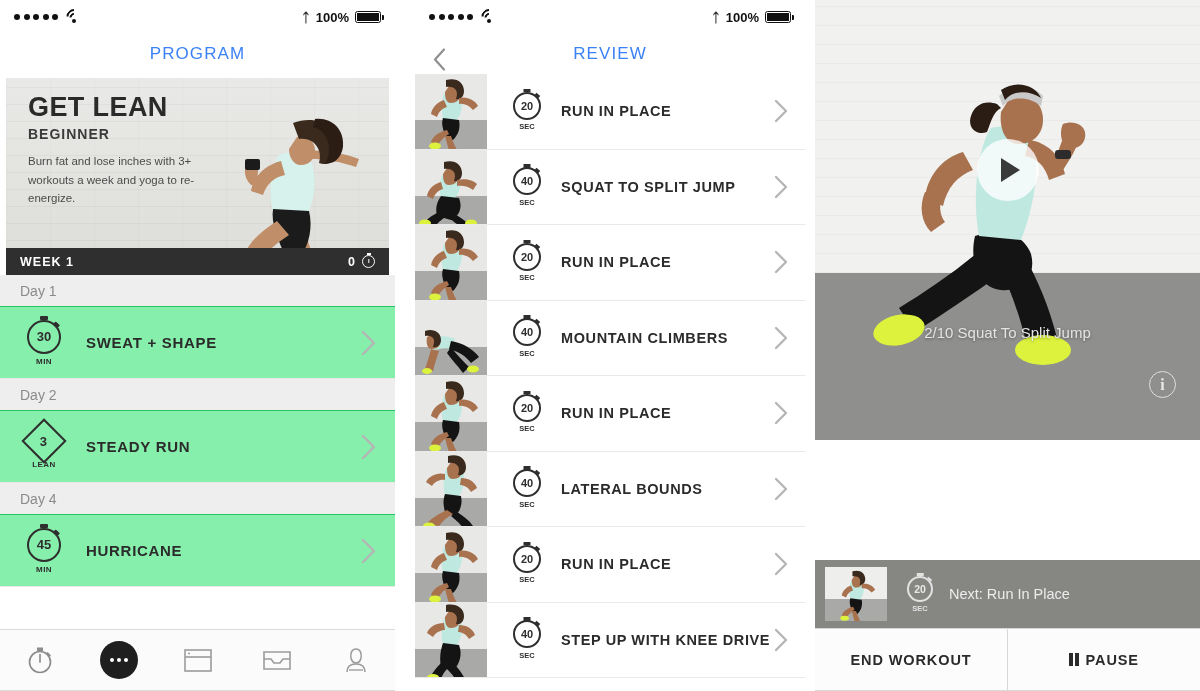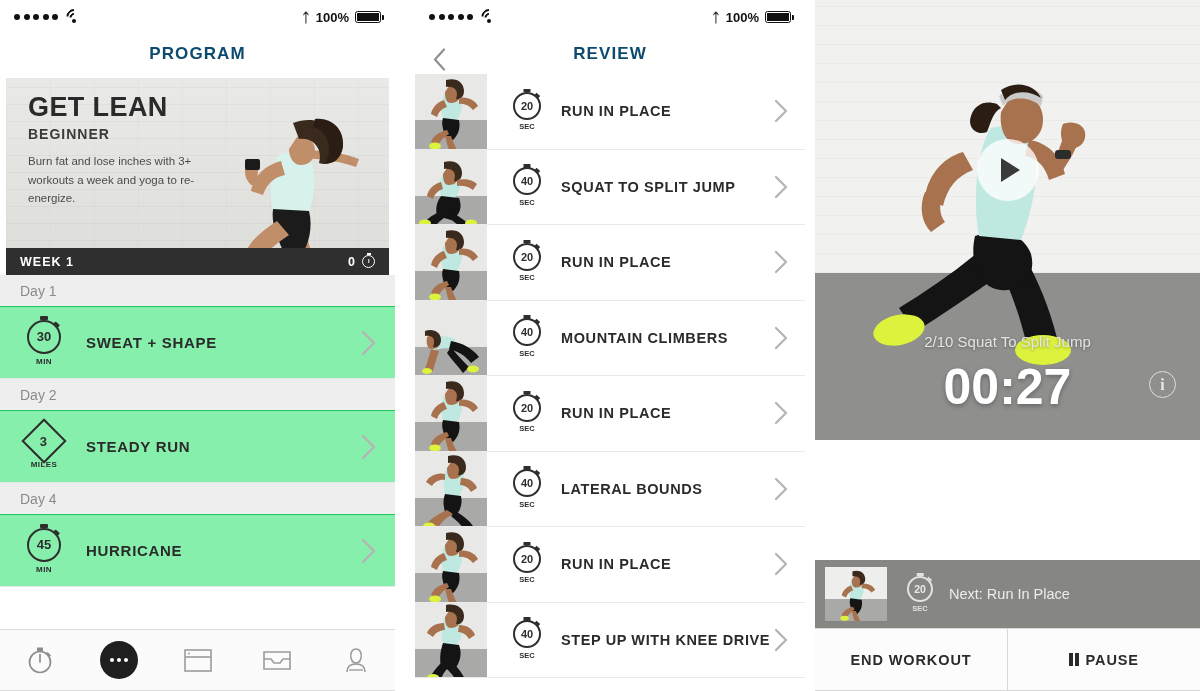--- a/index.html
+++ b/index.html
@@ -61,22 +61,22 @@
     width: 2.5px; height: 5px; background: #111; border-radius: 0 1px 1px 0;
   }
   .batt i { display: block; width: 100%; height: 100%; background: #111; }
 
   
   .navbar {
     height: 40px; display: flex; align-items: center; justify-content: center;
     position: relative; background: #fff;
   }
   .navtitle {
-    font-size: 17px; font-weight: bold; letter-spacing: 1.1px;
-    color: #0c4a6e; font-family: "Liberation Sans", sans-serif;
+    font-size: 17px; font-weight: normal; letter-spacing: 1.1px;
+    color: #3b82f6; font-family: "Liberation Sans", sans-serif;
   }
   .backchev {
     position: absolute; left: 18px; top: 50%; transform: translateY(-50%);
     width: 13px; height: 13px;
   }
   .backchev svg { display: block; }
 
   
   .hero {
     margin: 4px 6px 0 6px; height: 197px; position: relative; overflow: hidden;
@@ -260,21 +260,21 @@
     background: rgba(255,255,255,.78);
     display: flex; align-items: center; justify-content: center; z-index: 5;
     cursor: pointer;
   }
   .playbtn i {
     width: 0; height: 0; margin-left: 5px;
     border-left: 19px solid #3a3a3a;
     border-top: 12px solid transparent; border-bottom: 12px solid transparent;
   }
   .ov-name {
-    position: absolute; left: 0; right: 0; bottom: 90px; text-align: center;
+    position: absolute; left: 0; right: 0; bottom: 99px; text-align: center;
     color: #e4e4e4; font-size: 15px; z-index: 6;
     text-shadow: 0 1px 3px rgba(0,0,0,.35);
   }
   .ov-timer {
     position: absolute; left: 0; right: 0; bottom: 28px; text-align: center;
     color: #fff; font-size: 50px; font-weight: bold; z-index: 6; line-height: 1;
     text-shadow: 0 2px 5px rgba(0,0,0,.3);
   }
   .info-icon {
     position: absolute; right: 24px; bottom: 42px; z-index: 7; cursor: pointer;
@@ -420,21 +420,21 @@
           </svg>
       </div>
     </div>
 
     <div class="daylabel">Day 2</div>
     <div class="workrow">
       <div class="badge-wrap">
         <div class="badge-diamond">
           <span>3</span>
         </div>
-        <div class="badge-unit">MILES</div>
+        <div class="badge-unit">LEAN</div>
       </div>
       <div class="workname">STEADY RUN</div>
       <div class="chev">
         <svg width="16" height="26" viewBox="0 0 16 26">
             <path d="M2 2 L13 13 L2 24" fill="none" stroke="#b5b5b5" stroke-width="2.4" stroke-linecap="round" stroke-linejoin="round"></path>
           </svg>
       </div>
     </div>
 
     <div class="daylabel">Day 4</div>
@@ -808,21 +808,20 @@
           <path d="M182 104 C170 100 160 104 156 116 C152 128 162 136 172 132 C176 122 178 112 186 108 Z" fill="#2b1d14"></path>
           <path d="M186 90 C200 80 220 84 226 98 C214 90 198 90 190 100 Z" fill="#2b1d14"></path>
         </g>
       </svg>
 
       <div class="playbtn">
         <i></i>
       </div>
 
       <div class="ov-name">2/10 Squat To Split Jump</div>
-      <div class="ov-timer">00:27</div>
       <div class="info-icon">
         <div>i</div>
       </div>
     </div>
 
     <div class="nextbar">
       <div class="next-thumb">
         <svg width="62" height="54" viewBox="0 0 72 76">
             <g>
           <path d="M30 18 C38 14 46 18 47 26 C48 36 44 44 40 48 L28 46 C26 36 26 24 30 18Z" fill="#bfe8e0"></path>

